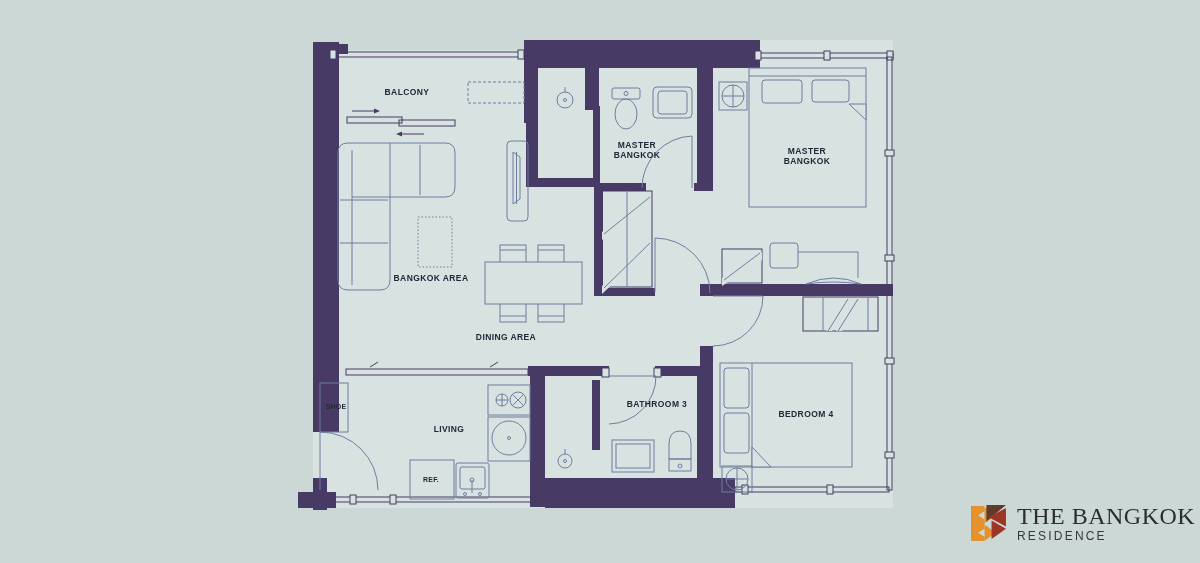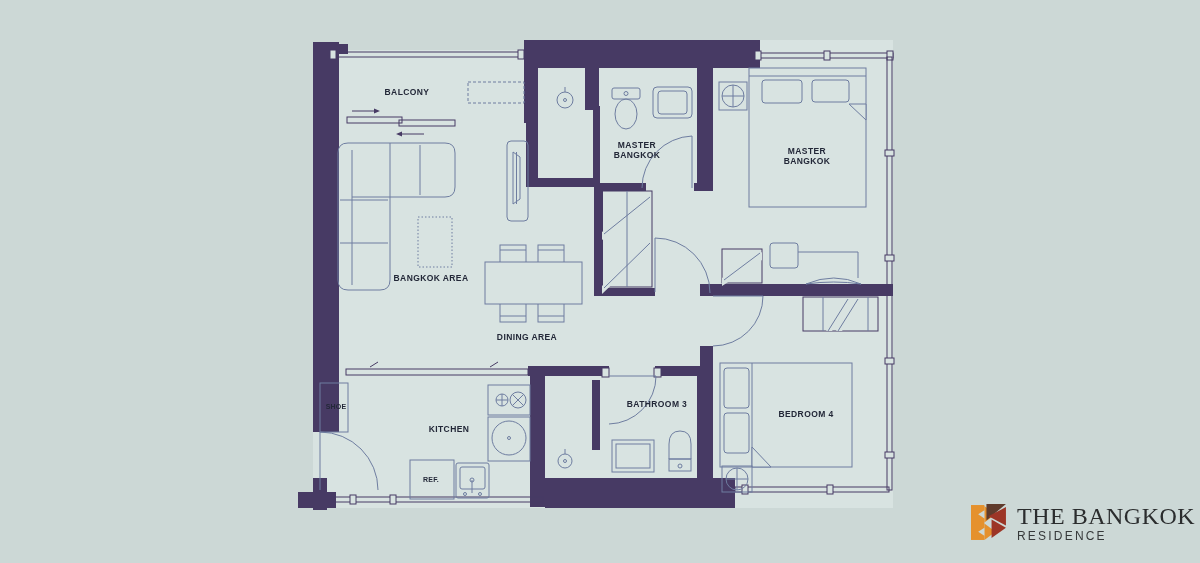--- a/index.html
+++ b/index.html
@@ -12,21 +12,21 @@
   .lnf{fill:var(--floor,#d8e3e1);stroke:var(--furniture-line,#6e7da0);stroke-width:1}
   .win{fill:none;stroke:var(--wall,#473a64);stroke-width:1}
   .winf{fill:var(--floor,#d8e3e1);stroke:var(--wall,#473a64);stroke-width:1}
   .dash{stroke-dasharray:3 2}
   .dot{stroke-dasharray:1.5 2}
   .cut{fill:var(--background,#ccd8d6)}
   .lbl{position:absolute;transform:translate(-50%,-50%);font-size:8.5px;font-weight:700;
        letter-spacing:.4px;color:var(--text,#232838);white-space:nowrap;text-align:center;line-height:10px}
   .lbl.small{font-size:7px;letter-spacing:.2px}
   .lbl.two span{display:block}
-  .logo{position:absolute;left:971px;top:504px;display:flex;align-items:flex-start}
+  .logo{position:absolute;left:971px;top:504px;display:flex;align-items:center}
   .logo-mark{width:37px;height:37px}
   .logo-text{margin-left:9px}
   .logo-title{font-family:"Liberation Serif",serif;font-size:24px;line-height:24px;
               color:var(--logo-text,#2b2d2e);letter-spacing:.5px;white-space:nowrap}
   .logo-sub{font-size:12px;font-weight:400;letter-spacing:2.2px;color:var(--logo-subtext,#36393a);margin-top:1px}
 </style>
 </head>
 <body>
 
 <div id="app">
@@ -256,23 +256,23 @@
   <div class="lbl" style="left:407px;top:92px">BALCONY</div>
   <div class="lbl two" style="left:637px;top:150px">
     <span>MASTER</span>
     <span>BANGKOK</span>
   </div>
   <div class="lbl two" style="left:807px;top:156px">
     <span>MASTER</span>
     <span>BANGKOK</span>
   </div>
   <div class="lbl" style="left:431px;top:278px">BANGKOK AREA</div>
-  <div class="lbl" style="left:527px;top:337px">DINING AREA</div>
+  <div class="lbl" style="left:506px;top:337px">DINING AREA</div>
   <div class="lbl small" style="left:336px;top:407px">SHOE</div>
-  <div class="lbl" style="left:449px;top:429px">KITCHEN</div>
+  <div class="lbl" style="left:449px;top:429px">LIVING</div>
   <div class="lbl small" style="left:431px;top:480px">REF.</div>
   <div class="lbl" style="left:657px;top:404px">BATHROOM 3</div>
   <div class="lbl" style="left:806px;top:414px">BEDROOM 4</div>
 
   <div class="logo">
     <svg class="logo-mark" viewBox="0 0 36 36">
       <polygon points="0,1 13,1 13,35 0,35" style="fill:var(--logo-orange,#e5912d)"></polygon>
       <polygon points="13,2 24,10 13,18" style="fill:var(--logo-orange,#e5912d)"></polygon>
       <polygon points="13,19 24,27 13,35" style="fill:var(--logo-orange,#e5912d)"></polygon>
       <polygon class="cut" points="13,6 13,14 7,10"></polygon>

